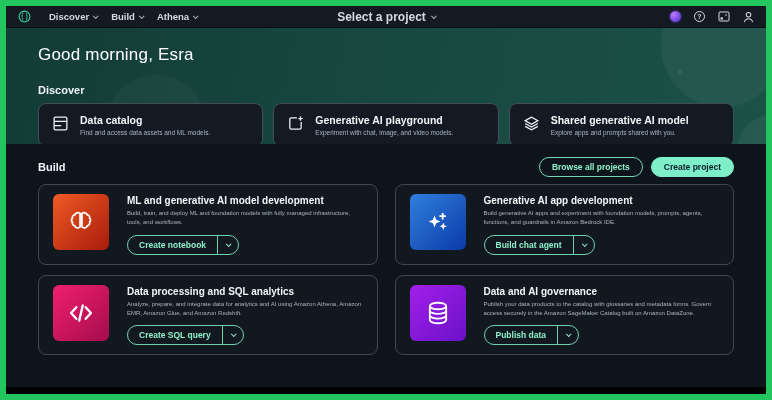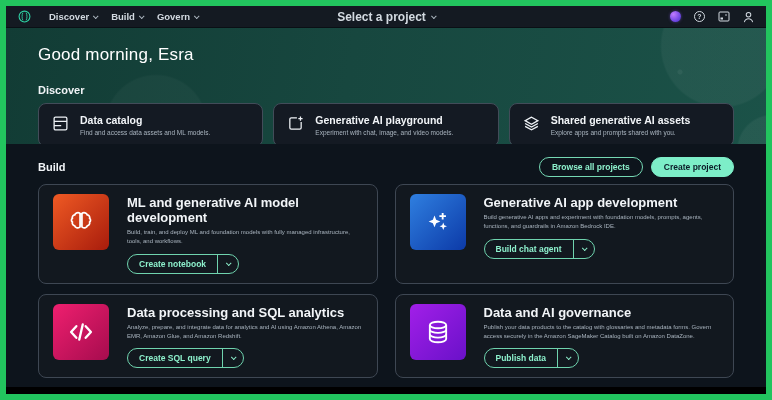--- a/index.html
+++ b/index.html
@@ -66,21 +66,21 @@
   .btn-fill{ background:#7deec8; color:#0b1b28; border:1px solid #7deec8; }
 
   .build-grid{ display:grid; grid-template-columns:1fr 1fr; gap:10px 17px; margin-top:7px; }
   .b-card{
     background:#12181f; border:1px solid #3e4753; border-radius:8px;
     min-height:74px; display:flex; align-items:flex-start; padding:9px 14px 9px 14px; gap:18px;
   }
   .tile{ width:56px; height:56px; border-radius:6px; flex:0 0 auto;
     display:flex; align-items:center; justify-content:center; }
   .b-body{ padding-top:1px; }
-  .b-title{ color:#f2f5f8; font-size:13px; font-weight:bold; }
+  .b-title{ color:#f2f5f8; font-size:10px; font-weight:bold; }
   .b-desc{ color:#a9b4bf; font-size:6px; line-height:1.55; margin:3px 0 6px; max-width:250px; }
   .split-btn{ display:inline-flex; align-items:stretch; border:1px solid #6fd3ae; border-radius:10px;
     height:20px; overflow:hidden; cursor:pointer; }
   .sb-label{ display:flex; align-items:center; padding:0 11px; color:#8df0cc; font-size:8.5px; font-weight:bold; }
   .sb-div{ width:1px; background:#6fd3ae; }
   .sb-caret{ display:flex; align-items:center; justify-content:center; padding:0 8px; }
   .sb-caret .chev{ border-color:#8df0cc; }
 
   .bottom-bar{ position:absolute; left:0; right:0; bottom:0; height:7px; background:#000; }
 </style>
@@ -98,21 +98,21 @@
     </span>
     <span class="nav-item">
       <span>Discover</span>
       <i class="chev"></i>
     </span>
     <span class="nav-item">
       <span>Build</span>
       <i class="chev"></i>
     </span>
     <span class="nav-item">
-      <span>Govern</span>
+      <span>Athena</span>
       <i class="chev"></i>
     </span>
 
     <span class="proj-select">
       <span>Select a project</span>
       <i class="chev"></i>
     </span>
 
     <span class="nav-right">
       <span class="q-orb"></span>
@@ -167,21 +167,21 @@
 
       <div class="d-card">
         <span>
           <svg width="17" height="17" viewBox="0 0 24 24" fill="none" stroke="#eef2f6" stroke-width="1.8">
             <path d="M12 3 3 8l9 5 9-5-9-5z"></path>
             <path d="M3 12l9 5 9-5"></path>
             <path d="M3 16l9 5 9-5"></path>
           </svg>
         </span>
         <span>
-          <div class="d-title">Shared generative AI assets</div>
+          <div class="d-title">Shared generative AI model</div>
           <div class="d-desc">Explore apps and prompts shared with you.</div>
         </span>
       </div>
 
     </div>
   </section>
 
   <section class="main">
     <div class="build-header">
       <div class="section-label">Build</div>

